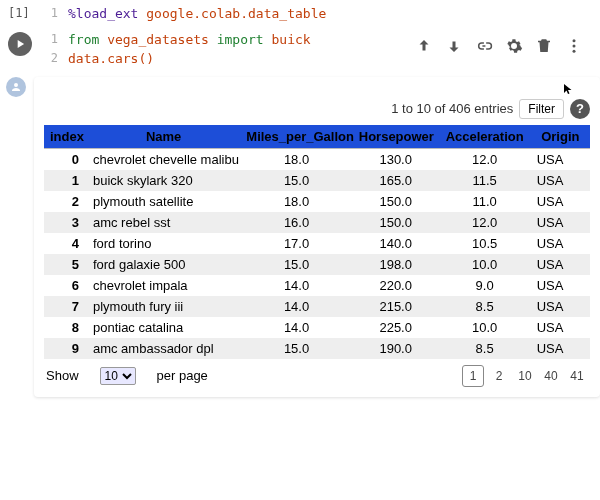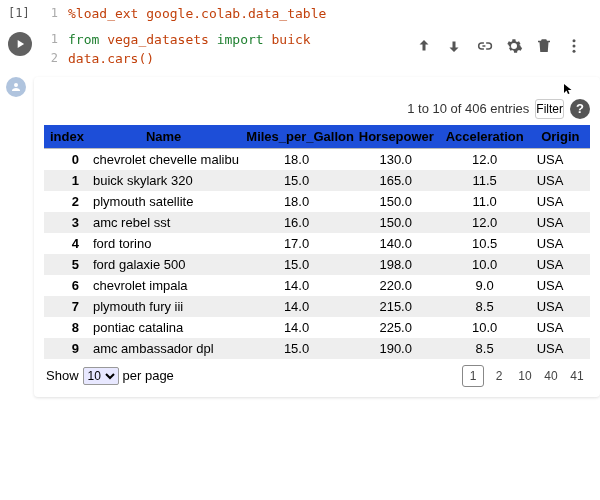--- a/index.html
+++ b/index.html
@@ -6,50 +6,50 @@
 body { font-family: Menlo, Monaco, Consolas, monospace; font-size: 13px; background: #fff; width: 600px; height: 500px; overflow: hidden; }
 .cell { display: flex; padding: 4px 0 2px 8px; }
 .cell-gutter { width: 32px; display: flex; align-items: flex-start; padding-top: 2px; }
 .cell-run { width: 24px; height: 24px; border-radius: 50%; background: #616161; display: flex; align-items: center; justify-content: center; }
 .cell-run svg { fill: #fff; width: 14px; height: 14px; }
 .cell-count { color: #555; font-size: 12px; }
 .cell-body { flex: 1; }
 .code-line { display: flex; font-size: 13px; line-height: 1.5; }
 .line-num { width: 18px; text-align: right; color: #aaa; margin-right: 10px; font-size: 12px; }
 .code { white-space: pre; }
-.k-magic { color: #c2410c; }
+.k-magic { color: #4c1d95; }
 .k-from { color: #1e7f2f; }
 .k-import { color: #1e7f2f; margin-top: 40px; }
 .k-id { color: #c2410c; }
 .toolbar { position: absolute; top: 30px; right: 10px; display: flex; gap: 2px; background: #fff; padding: 2px; border-radius: 4px; }
 .toolbar .icon-btn { width: 28px; height: 28px; display: flex; align-items: center; justify-content: center; color: #555; cursor: pointer; }
 .toolbar svg { width: 18px; height: 18px; fill: currentColor; }
 .output { margin: 6px 0 0 34px; padding: 4px 10px 10px 10px; font-family: Arial, sans-serif; font-size: 13px; position: relative; border-radius: 4px; box-shadow: 0 1px 3px rgba(0,0,0,.12); }
 .output-avatar { position: absolute; left: -28px; top: 0; width: 20px; height: 20px; border-radius: 50%; background: #b0c4de; display: flex; align-items: center; justify-content: center; }
 .output-avatar svg { width: 12px; height: 12px; fill: #fff; }
 .output-header { display: flex; justify-content: flex-end; align-items: center; gap: 6px; padding: 2px 0 6px 0; margin-top: 16px; }
 .status-text { color: #333; font-size: 13px; }
-.filter-btn { border: 1px solid #ccc; background: #fff; border-radius: 3px; padding: 2px 0; font-size: 12px; cursor: pointer; position: relative; }
+.filter-btn { border: 1px solid #ccc; background: #fff; border-radius: 3px; padding: 2px 8px; font-size: 12px; cursor: pointer; position: relative; }
 .help-icon { width: 20px; height: 20px; border-radius: 50%; background: #555; color: #fff; display: flex; align-items: center; justify-content: center; font-size: 13px; font-weight: bold; }
 table { border-collapse: collapse; width: 100%; table-layout: fixed; }
 th { font-weight: bold; text-align: center; padding: 4px 6px; border-bottom: 1px solid #bbb; background: #1d4ed8; font-size: 13px; }
 th.idx { text-align: right; padding-right: 8px; }
 td { padding: 3px 6px; text-align: center; font-size: 13px; overflow: hidden; white-space: nowrap; }
 td.name { text-align: left; margin-left: 8px; }
 td.origin { text-align: left; padding-left: 6px; }
 td.idx { text-align: right; font-weight: bold; padding-right: 8px; }
 tbody tr:nth-child(even) { background: #eee; }
 .col-idx { width: 42px; }
 .col-name { width: 150px; }
 .col-mpg { width: 110px; }
 .col-hp { width: 84px; }
 .col-acc { width: 90px; }
 .col-orig { width: 58px; }
 .footer { display: flex; justify-content: space-between; align-items: center; padding: 6px 2px 0 2px; font-size: 13px; }
-.show-per { display: flex; align-items: center; gap: 4px; }
+.show-per { display: flex; align-items: center; gap: 21px; }
 .show-per select { font-size: 12px; border: 1px solid #999; border-radius: 2px; background: #e8e8ff; }
 .pager { display: flex; gap: 4px; align-items: center; }
 .pager .pg { min-width: 22px; height: 22px; display: flex; align-items: center; justify-content: center; font-size: 12px; color: #444; cursor: pointer; border: 1px solid transparent; }
 .pager .pg.active { border: 1px solid #888; border-radius: 3px; }
 .cursor { position: absolute; width: 12px; height: 16px; pointer-events: none; }
 </style>
 </head>
 <body>
 
 <div class="cell">

